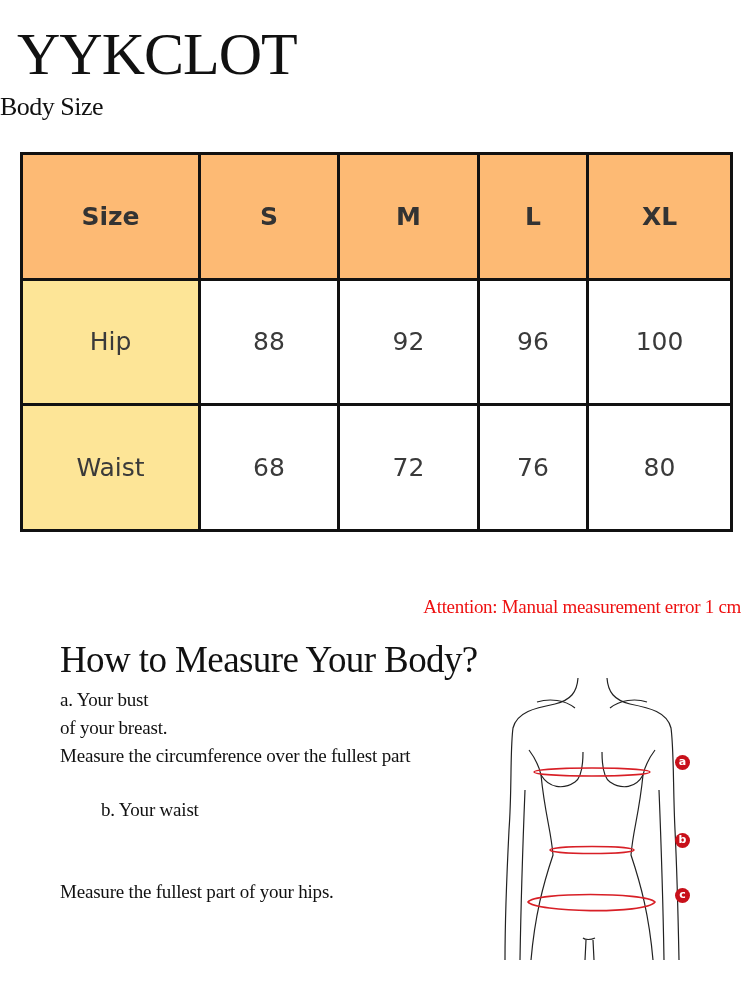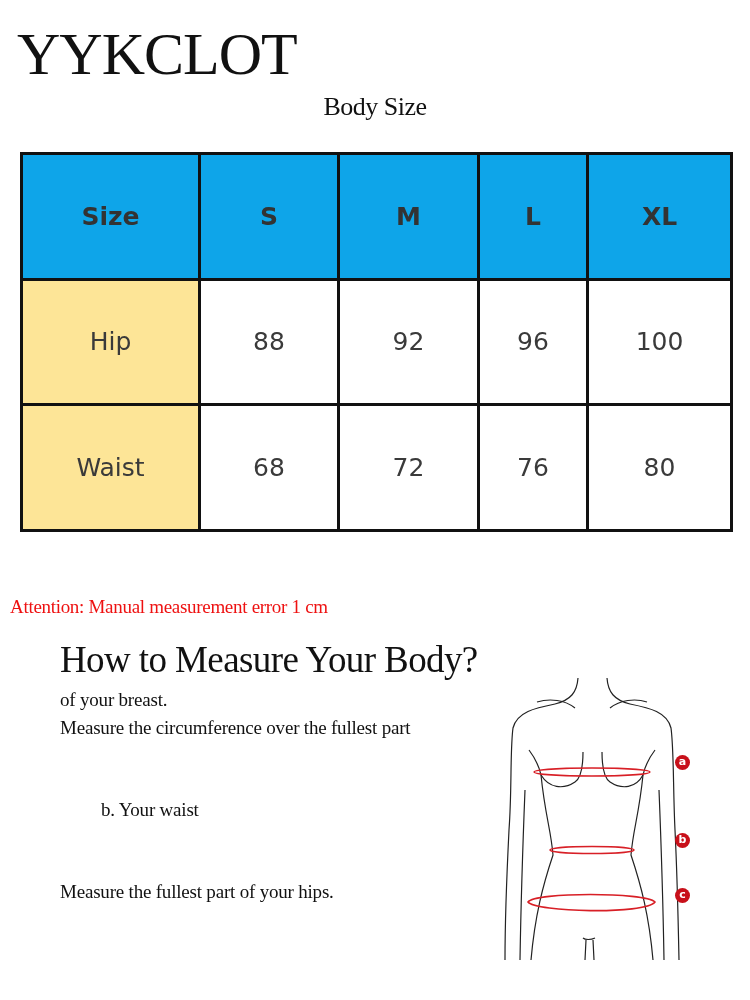--- a/index.html
+++ b/index.html
@@ -1,24 +1,24 @@
 <!DOCTYPE html>
 <html><head>
 <meta charset="utf-8">
 <style>
   html, body { margin:0; padding:0; background:#ffffff; }
   body { width:750px; height:1000px; position:relative; overflow:hidden; font-family:"Liberation Serif", serif; color:#111; }
   .brand { position:absolute; left:17px; top:22px; width:750px; font-family:Liberation Serif, serif; font-size:60px; line-height:64px; letter-spacing:-1px; color:#111; transform:scaleX(1.0); }
-  .subtitle { position:absolute; left:0; top:92px; width:750px; text-align:center; font-size:26px; line-height:30px; letter-spacing:-0.5px; color:#111; }
+  .subtitle { position:absolute; left:0; top:92px; width:750px; font-size:26px; line-height:30px; letter-spacing:-0.5px; color:#111; }
   table.size { position:absolute; left:20px; top:152px; width:710px; height:380px; border-collapse:collapse; table-layout:fixed; font-family:"DejaVu Sans", sans-serif; }
   table.size td, table.size th { border:3px solid #111; text-align:center; vertical-align:middle; padding:0; color:#3a3a3a; font-size:25px; font-weight:normal; }
-  table.size th { background:#0ea5e9; font-weight:bold; color:#333; }
+  table.size th { background:#fdba74; font-weight:bold; color:#333; }
   table.size td.rowhead { background:#fde597; }
   table.size td.val { background:#ffffff; }
-  .attention { position:absolute; left:10px; top:596px; width:740px; text-align:left; color:#ee1111; font-size:19px; letter-spacing:-0.3px; }
+  .attention { position:absolute; left:1px; top:596px; width:740px; text-align:right; color:#ee1111; font-size:19px; letter-spacing:-0.3px; }
   .howto { position:absolute; left:60px; top:638px; font-size:37px; line-height:44px; letter-spacing:-0.6px; color:#111; }
   .step { position:absolute; left:60px; font-size:19px; line-height:28px; color:#111; letter-spacing:-0.2px; }
   .figure { position:absolute; left:495px; top:640px; width:220px; height:320px; }
   .badge { position:absolute; width:15px; height:15px; border-radius:50%; background:#c8101a; color:#fff; font-family:"DejaVu Sans", sans-serif; font-size:11px; font-weight:bold; line-height:14px; text-align:center; }
 </style>
 </head>
 <body>
 
 <div class="brand">YYKCLOT</div>
 <div class="subtitle">Body Size</div>
@@ -54,20 +54,21 @@
     <td class="val">80</td>
   </tr>
 </tbody>
   </table>
 
 <div class="attention">Attention: Manual measurement error 1 cm</div>
 
 <div class="howto">How to Measure Your Body?</div>
 
 <div class="step" style="top:686px;">
+  <div>a. Your bust</div>
   <div>of your breast.</div>
   <div>Measure the circumference over the fullest part</div>
 </div>
 <div class="step" style="top:796px;margin-left:41px;">
   <div>b. Your waist</div>
 </div>
 <div class="step" style="top:878px;">
   <div>Measure the fullest part of your hips.</div>
 </div>
 

